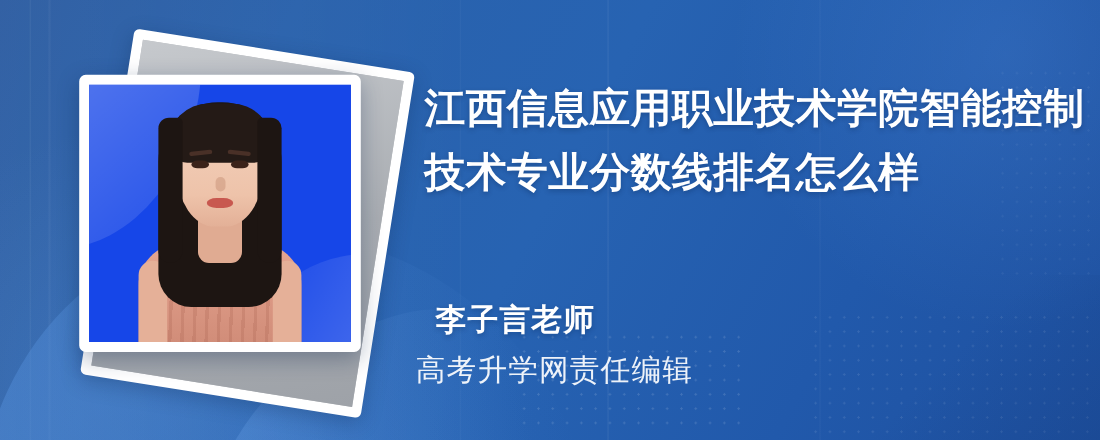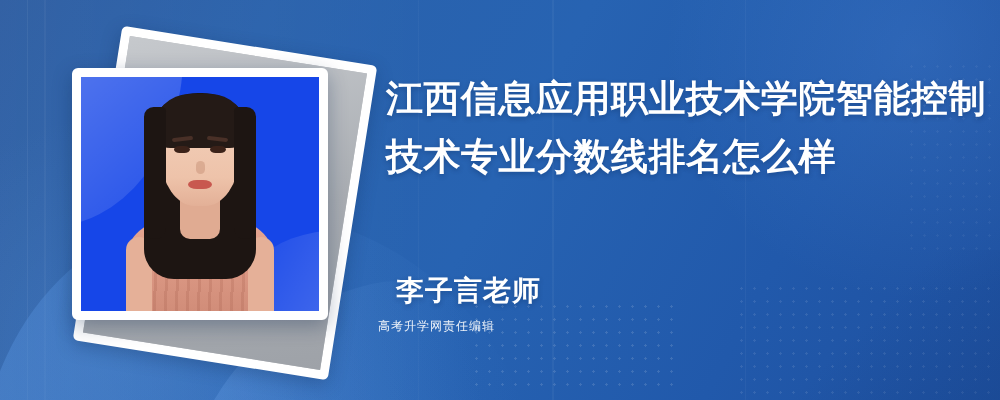--- a/index.html
+++ b/index.html
@@ -234,21 +234,21 @@
     color: #ffffff;
     font-size: 28px;
     font-weight: bold;
     letter-spacing: 1px;
     text-shadow: 0 2px 5px rgba(6,30,70,0.30);
   }
   .author-role {
     position: absolute;
     left: 0px; top: 318px;
     color: rgba(255,255,255,0.92);
-    font-size: 12px;
+    font-size: 27px;
     font-weight: normal;
     letter-spacing: 1px;
   }
 </style>
 </head>
 <body>
 
 <div id="banner">
 
   <div class="bg-layer bg-streaks-fade"></div>

